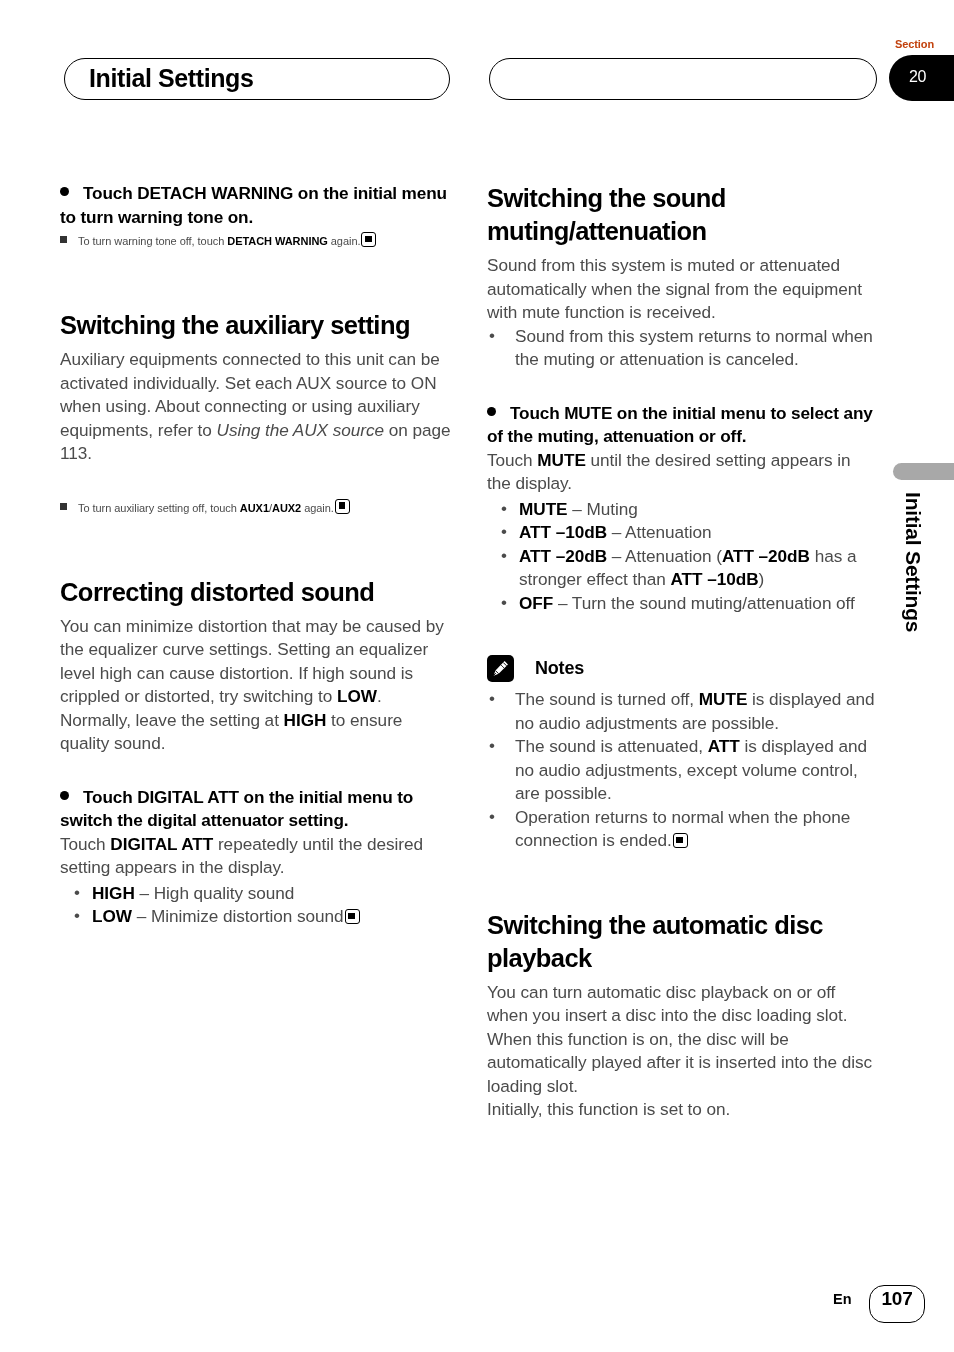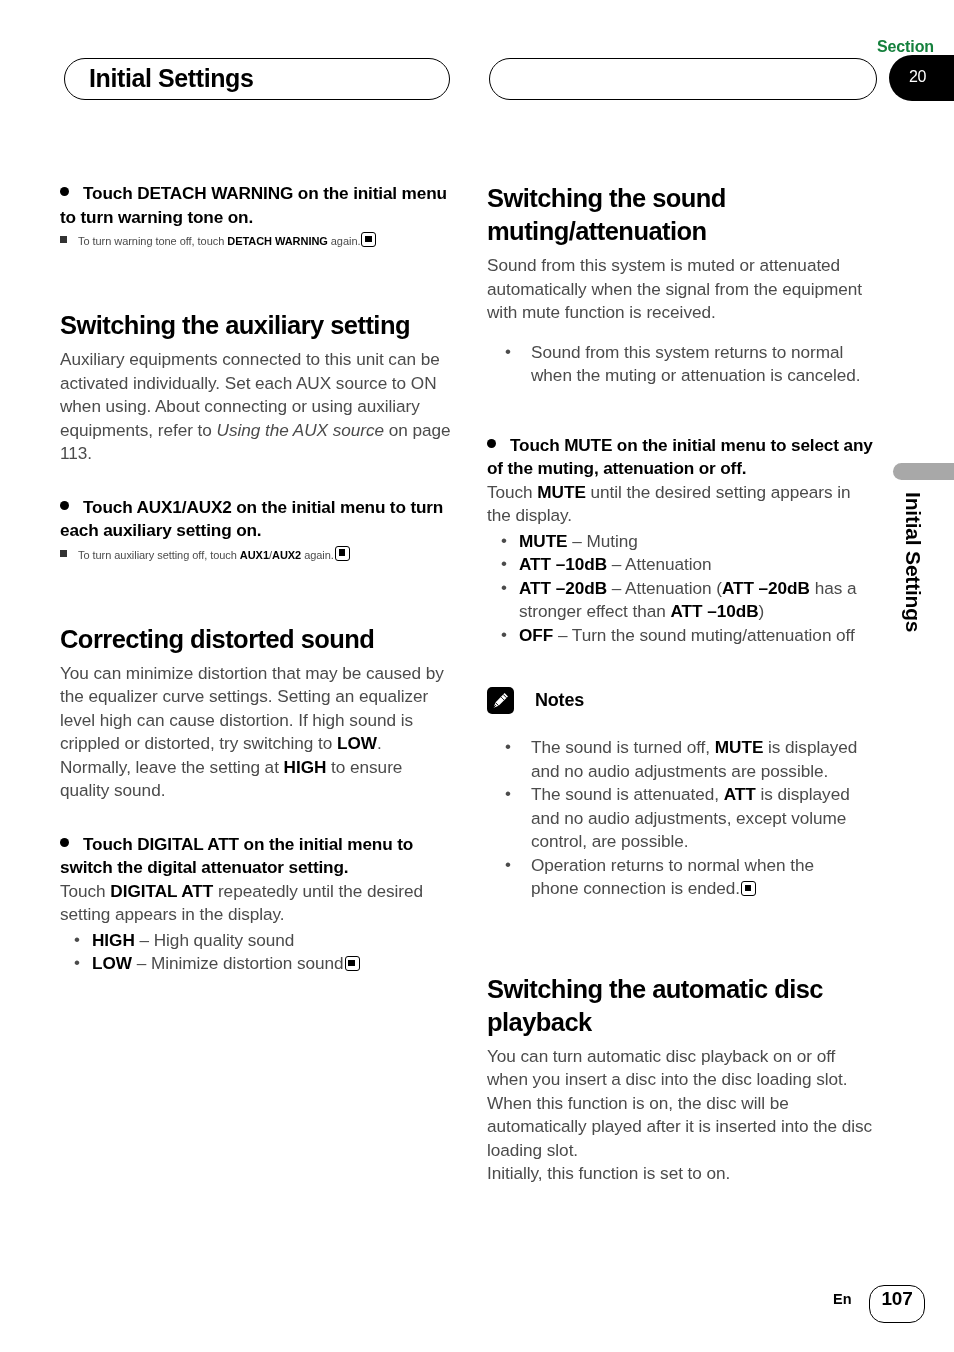--- a/index.html
+++ b/index.html
@@ -40,23 +40,23 @@
     font-weight: bold;
     letter-spacing: -0.4px;
     color: #000;
     white-space: nowrap;
   }
 
   #section-label {
     position: absolute;
     right: 20px;
     top: 38px;
-    font-size: 16px;
-    font-weight: bold;
-    color: #15803d;
+    font-size: 11px;
+    font-weight: bold;
+    color: #c2410c;
     letter-spacing: -0.1px;
     margin-left: 20px;
   }
   #section-badge {
     position: absolute;
     left: 889px;
     top: 55px;
     width: 85px;
     height: 46px;
     background: #000;
@@ -179,21 +179,21 @@
     content: "\2022";
     position: absolute;
     left: 12px;
     top: -1px;
     color: #4b4b4b;
     font-size: 17px;
   }
   ul.dots li b { color: #000; font-weight: bold; }
 
   ul.notes {
-    margin: 16px;
+    margin: 0;
     padding: 0;
     list-style: none;
   }
   ul.notes li {
     position: relative;
     padding-left: 28px;
     font-size: 17.2px;
     line-height: 23.5px;
     color: #4b4b4b;
     letter-spacing: -0.05px;
@@ -318,23 +318,20 @@
     <div class="sp-56"></div>
 
     <h2 class="sec-head">Switching the auxiliary setting</h2>
 
     <div class="sp-6"></div>
 
     <p class="body"><span>Auxiliary equipments connected to this unit can be activated individually. Set each AUX source to ON when using. About connecting or using auxiliary equipments, refer to </span><i class="ital">Using the AUX source</i><span> on page 113.</span></p>
 
     <div class="sp-30"></div>
 
-    <p class="op">
-      <span class="dot"></span><span>Touch AUX1/AUX2 on the initial menu to turn each auxiliary setting on.</span>
-    </p>
 
     <p class="sub">
       <span class="sq"></span><span>To turn auxiliary setting off, touch </span><b class="bold">AUX1</b><span>/</span><b class="bold">AUX2</b><span> again.</span><span class="endmark"></span>
     </p>
 
     <div class="sp-56"></div>
 
     <h2 class="sec-head">Correcting distorted sound</h2>
 
     <div class="sp-6"></div>

